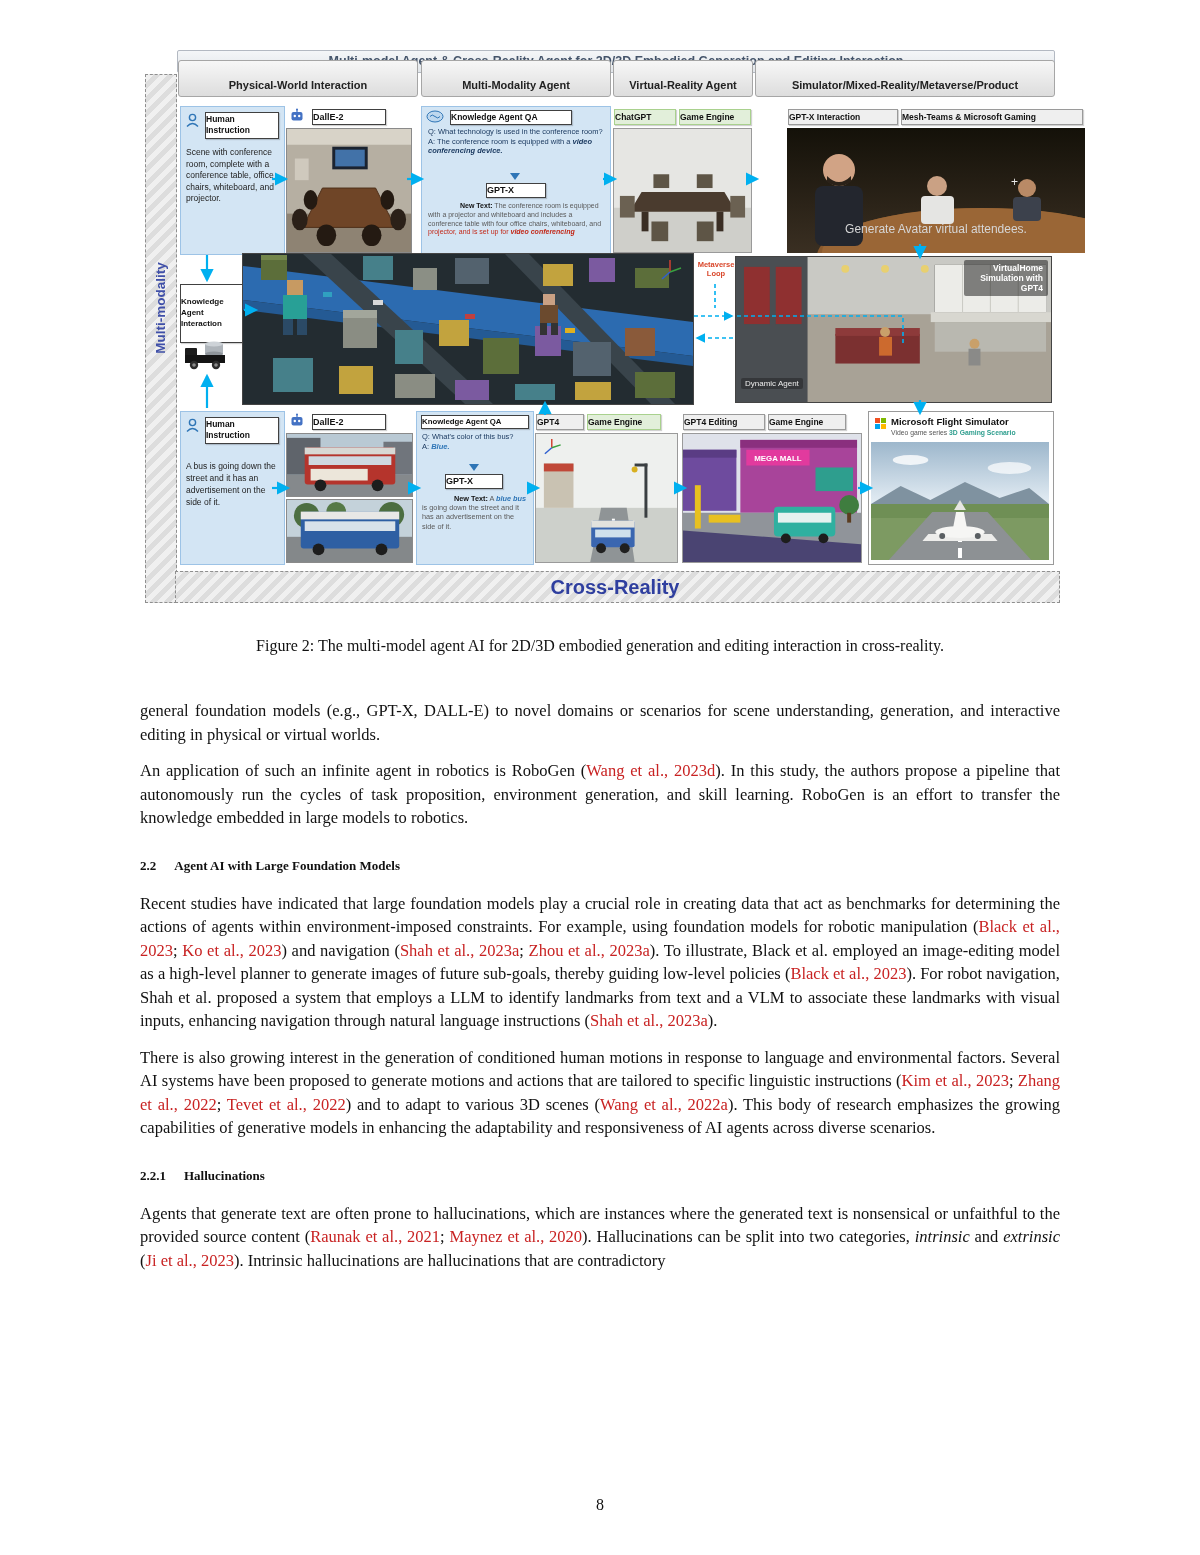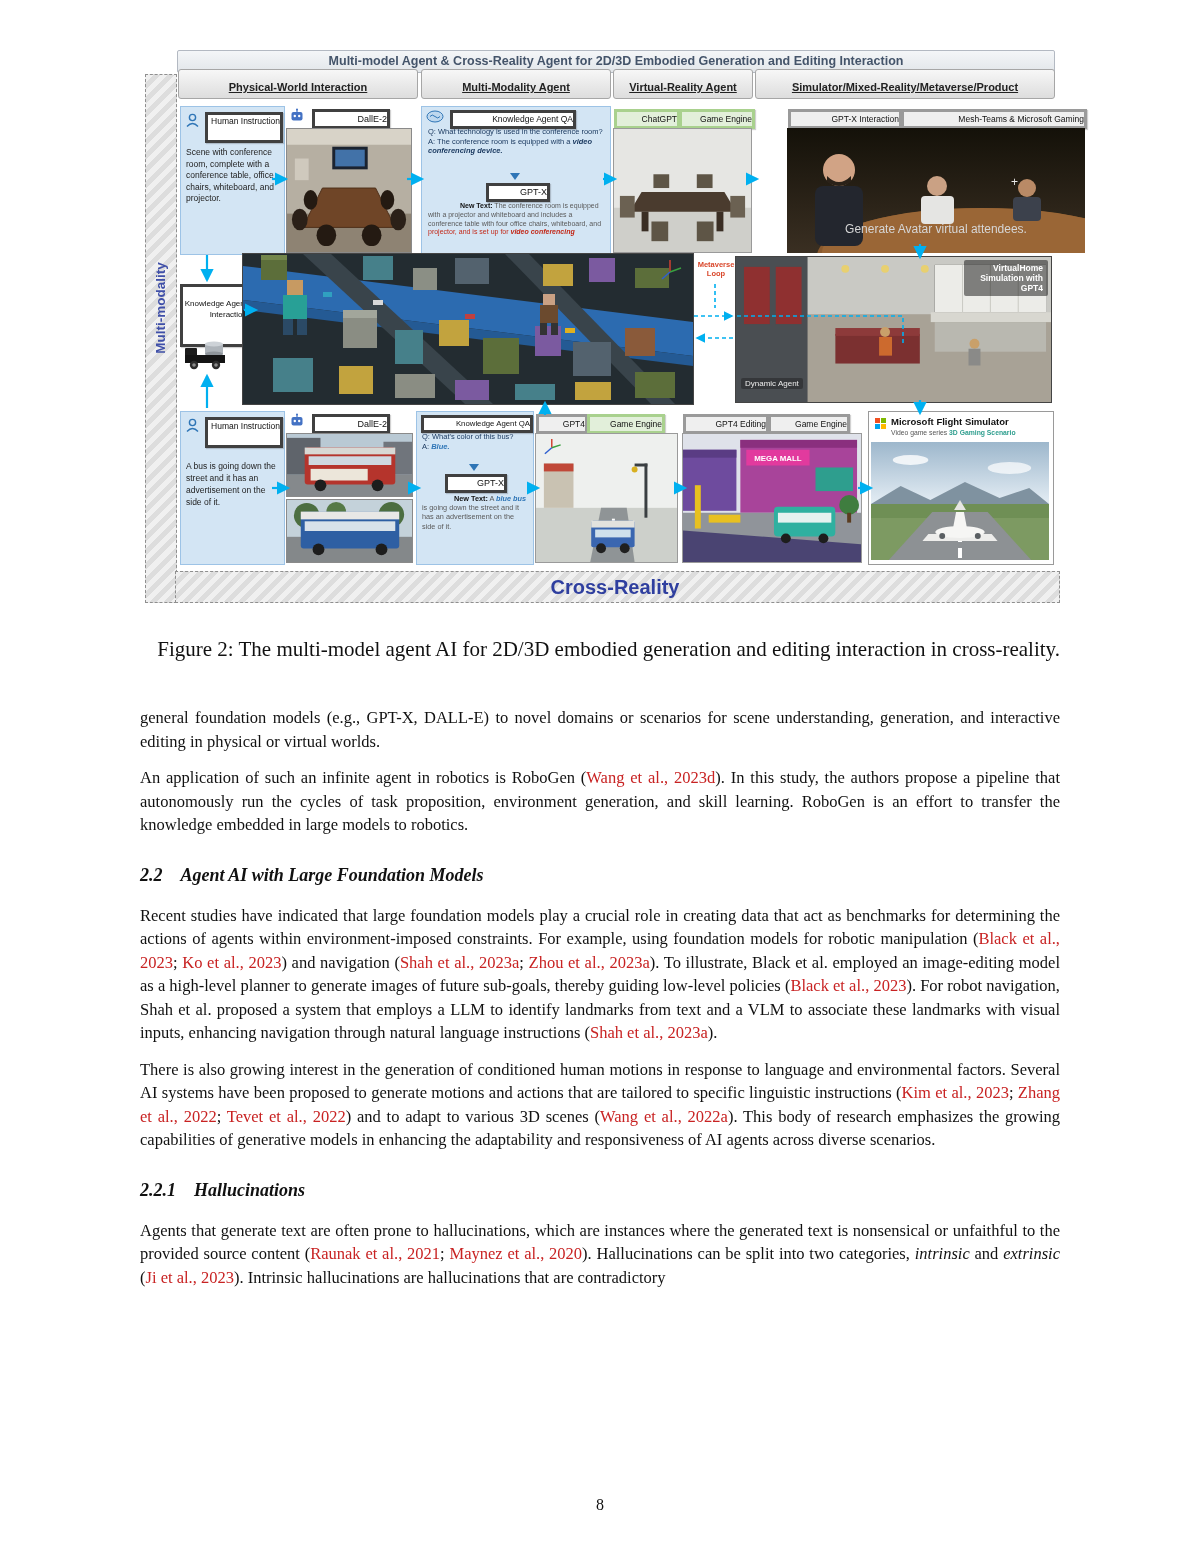--- a/index.html
+++ b/index.html
@@ -6,47 +6,47 @@
   .page{position:relative;width:1200px;height:1555px;background:#fff;font-family:"Liberation Serif",serif;color:#111;overflow:hidden;}
   
   .hdr{padding-top:60px;position:relative;}
   .hdr-line{ text-align:center;font-size:16.5px;line-height:21px;}
   .preprint{position:absolute;right:140px;top:83px;font-size:15px;font-variant:small-caps;letter-spacing:.4px;}
   .rule{margin:7px 140px 0 140px;border-top:1.3px solid #000;}
   
   .fig{position:relative;width:915px;height:557px;margin:46px 0 0 145px;font-family:"Liberation Sans",sans-serif;}
   .abs{position:absolute;}
   .banner{left:32px;top:4px;width:876px;height:21px;line-height:21px;text-align:center;font-size:12.5px;font-weight:bold;color:#44546a;background:linear-gradient(#f4f6f8,#e2e6ea);border:1px solid #b3b9c2;border-radius:2px;}
-  .colhdr{top:23px;height:17px;padding-top:11px;text-align:center;font-size:11px;font-weight:bold;color:#222;background:linear-gradient(#f7f7f7,#dddddd);border:1px solid #a6a6a6;border-radius:3px;text-decoration:underline;}
+  .colhdr{top:14px;height:17px;padding-top:18px;text-align:center;font-size:11px;font-weight:bold;color:#222;background:linear-gradient(#f7f7f7,#dddddd);border:1px solid #a6a6a6;border-radius:3px;}
   .hatch{background:repeating-linear-gradient(135deg,#f0f0f0 0 5px,#dddddd 5px 10px);border:1.5px dashed #8f8f8f;}
   .vlabel{left:15px;top:262px;transform:translate(-50%,-50%) rotate(-90deg);white-space:nowrap;font-size:13.5px;font-weight:bold;color:#3f4fa8;}
   .blabel{left:470px;top:541px;transform:translate(-50%,-50%);font-size:20px;font-weight:bold;color:#2f3f9f;white-space:nowrap;}
   .panel-blue{background:#d3e5f4;border:1px solid #9dc3e6;}
-  .chip{position:absolute;background:#fff;border:3px solid #404040;font-weight:normal;text-align:right;color:#111;box-shadow:1px 1px 1px rgba(0,0,0,.18);}
+  .chip{position:absolute;background:#fff;border:1px solid #404040;font-weight:bold;text-align:left;color:#111;box-shadow:1px 1px 1px rgba(0,0,0,.18);}
   .chip.green{background:#e2efda;border-color:#a9d18e;}
   .chip.gray{background:#efefef;border-color:#9a9a9a;}
   .ptext{position:absolute;color:#222;}
   .downarrow{position:absolute;width:0;height:0;border-left:5px solid transparent;border-right:5px solid transparent;border-top:7px solid #2e75b6;}
   .imgbox{position:absolute;display:block;}
   .seg-red{color:#c22818;}
   .seg-rede{color:#c22818;font-weight:bold;font-style:italic;}
   .seg-bluee{color:#2e75b6;font-weight:bold;font-style:italic;}
   .seg-bie{font-weight:bold;font-style:italic;}
   .ntlabel{font-weight:bold;color:#111;margin-left:32px;}
   .ntgray{color:#5a5a5a;}
   .fb{color:#d9472b;font-weight:bold;font-size:7.5px;line-height:9px;text-align:center;}
   .vh-chip{background:rgba(15,15,15,.5);color:#fff;font-weight:bold;font-size:8.5px;line-height:10px;padding:3px 5px;border-radius:2px;text-align:right;}
   .da-chip{background:rgba(15,15,15,.35);color:#ececec;font-size:8px;padding:1px 4px;border-radius:2px;}
   .avatar-cap{color:#d6d6d6;font-size:12px;text-align:center;}
   
-  .caption{width:920px;margin:34px 0 0 140px;text-align:right;font-size:21px;}
+  .caption{width:920px;margin:34px 0 0 140px;text-align:center;font-size:16px;}
   .bodywrap{width:920px;margin:0 0 0 140px;}
   .para{font-size:16.5px;line-height:23.5px;text-align:justify;margin:0 0 13px 0;}
   .p1{margin-top:44px;}
-  .h2{font-size:18px;font-weight:bold;margin:28px 0 18px 0;font-style:italic;}
+  .h2{font-size:13px;font-weight:bold;margin:28px 0 18px 0;}
   .h2 .num{margin-right:18px;}
   .pageno{position:absolute;left:0;right:0;top:1496px;text-align:center;font-size:16px;}
 </style>
 </head>
 <body>
 
 <div class="page">
 
 
   <div class="fig">

